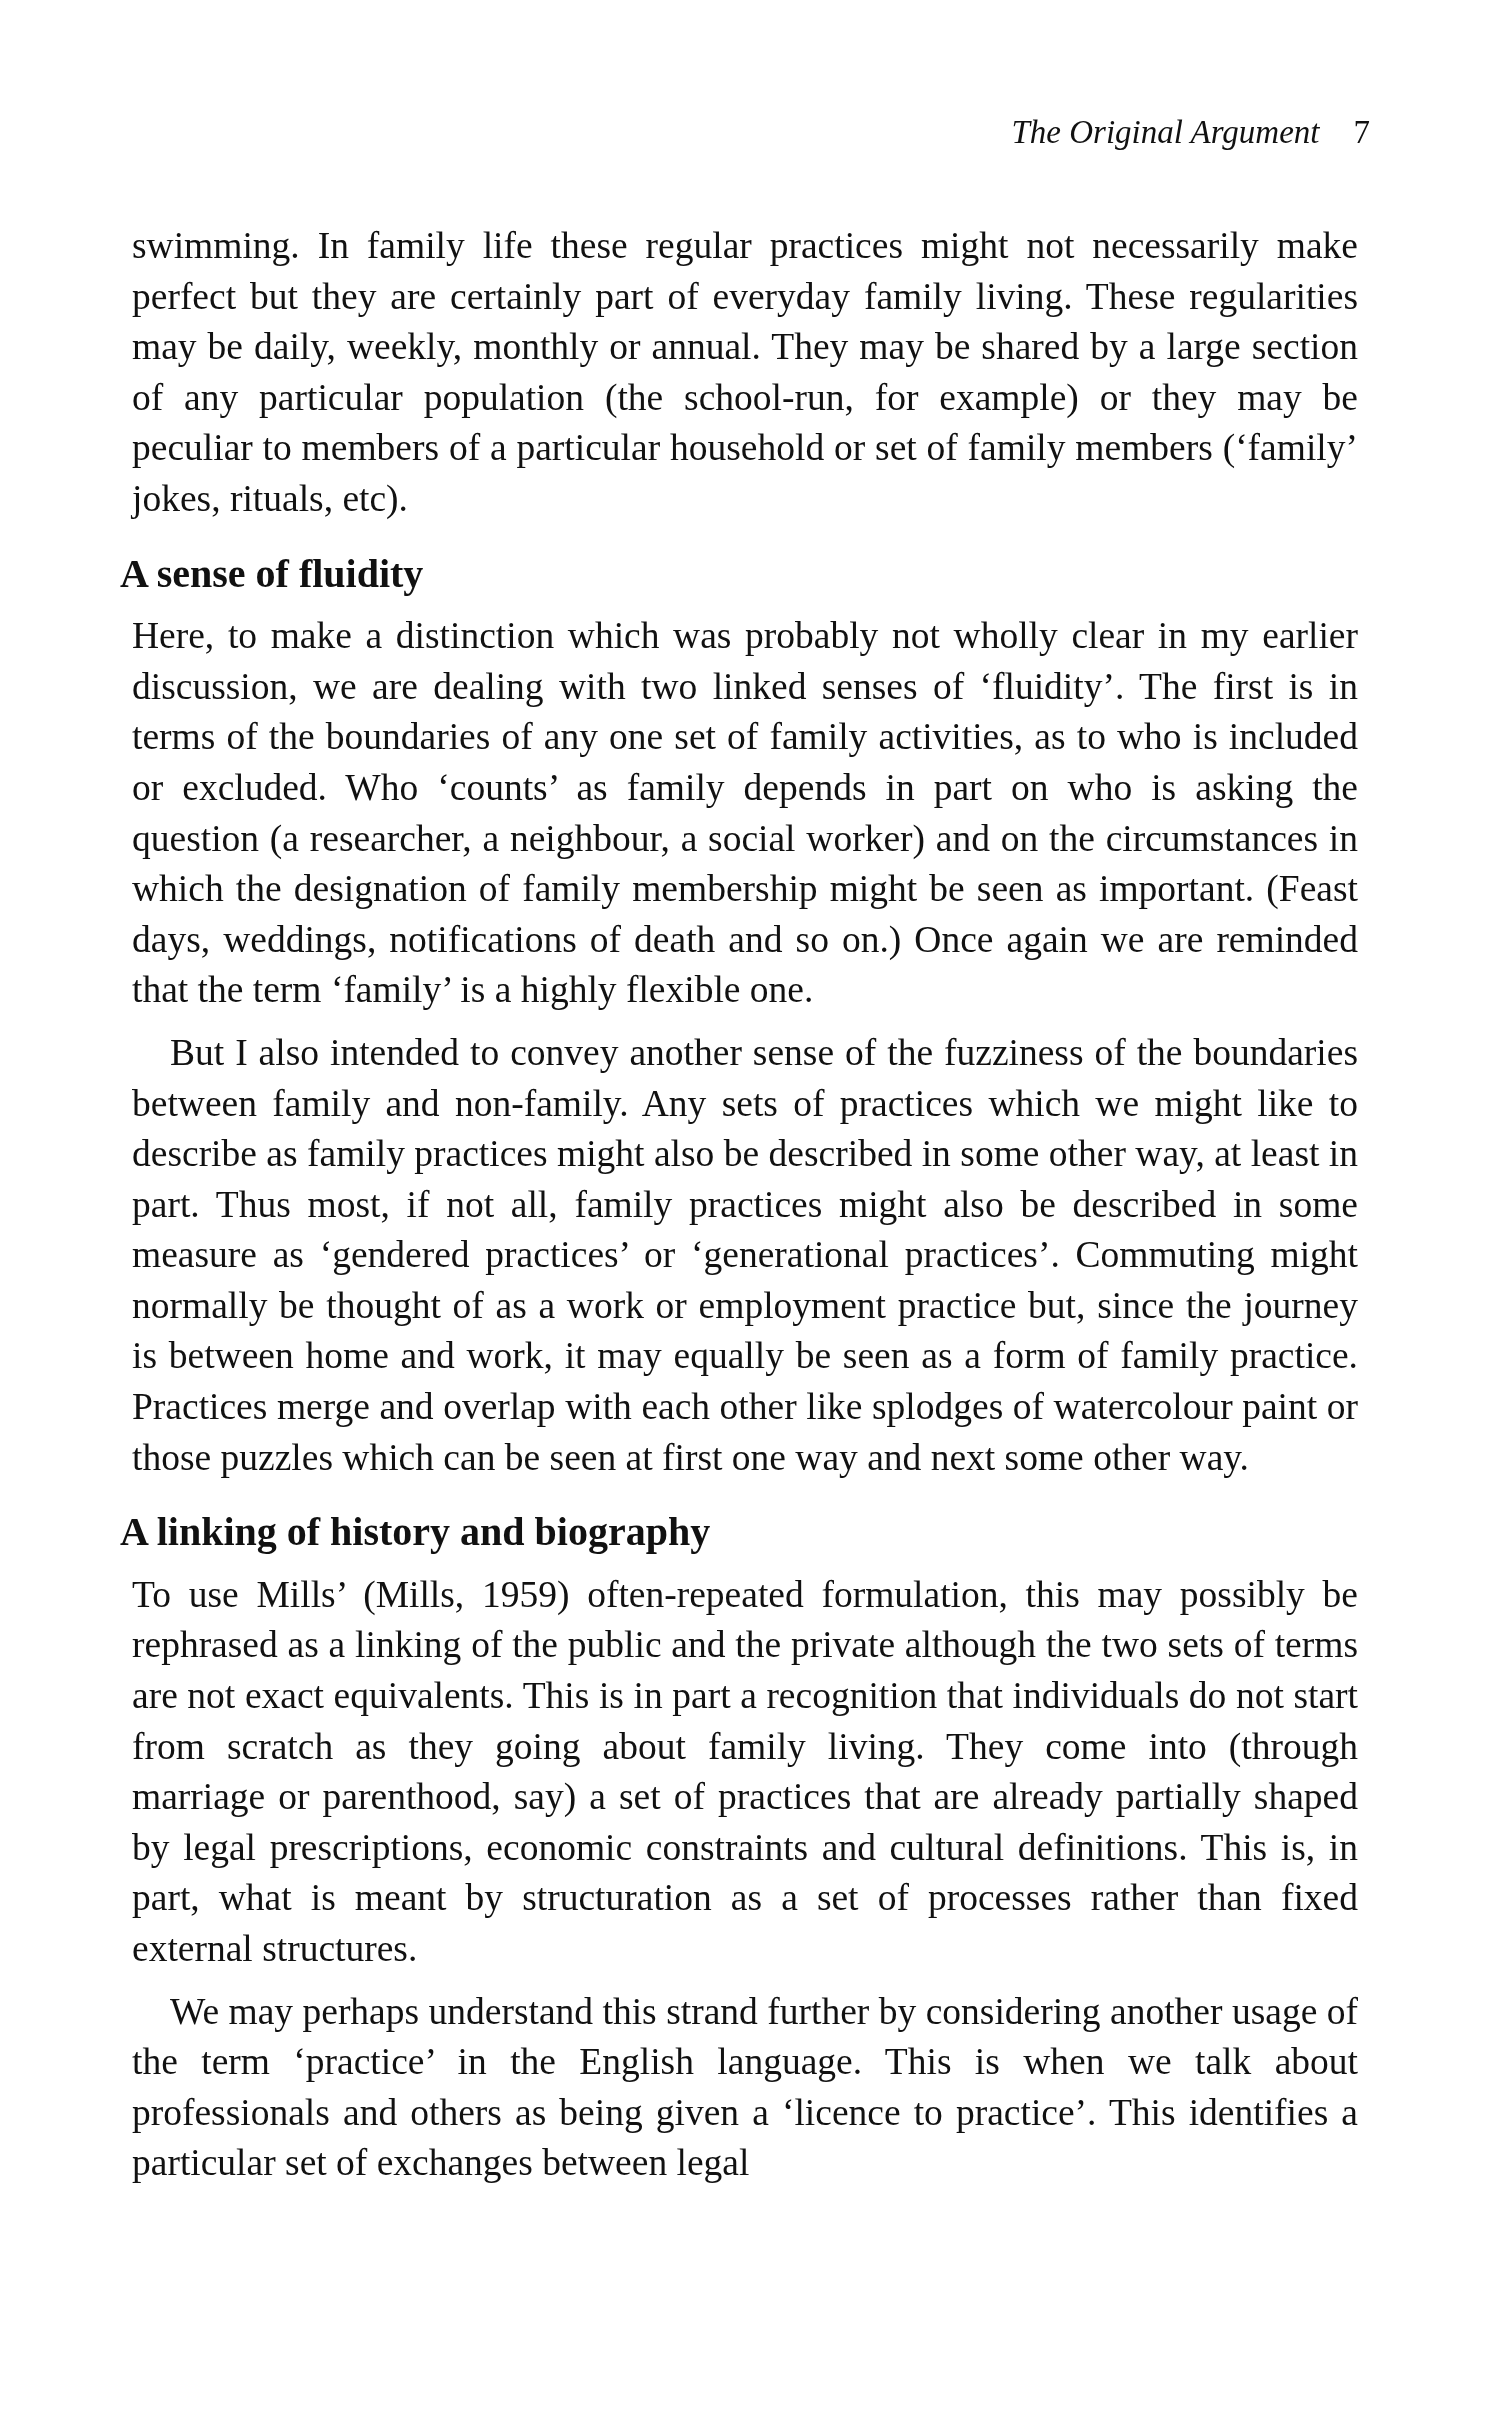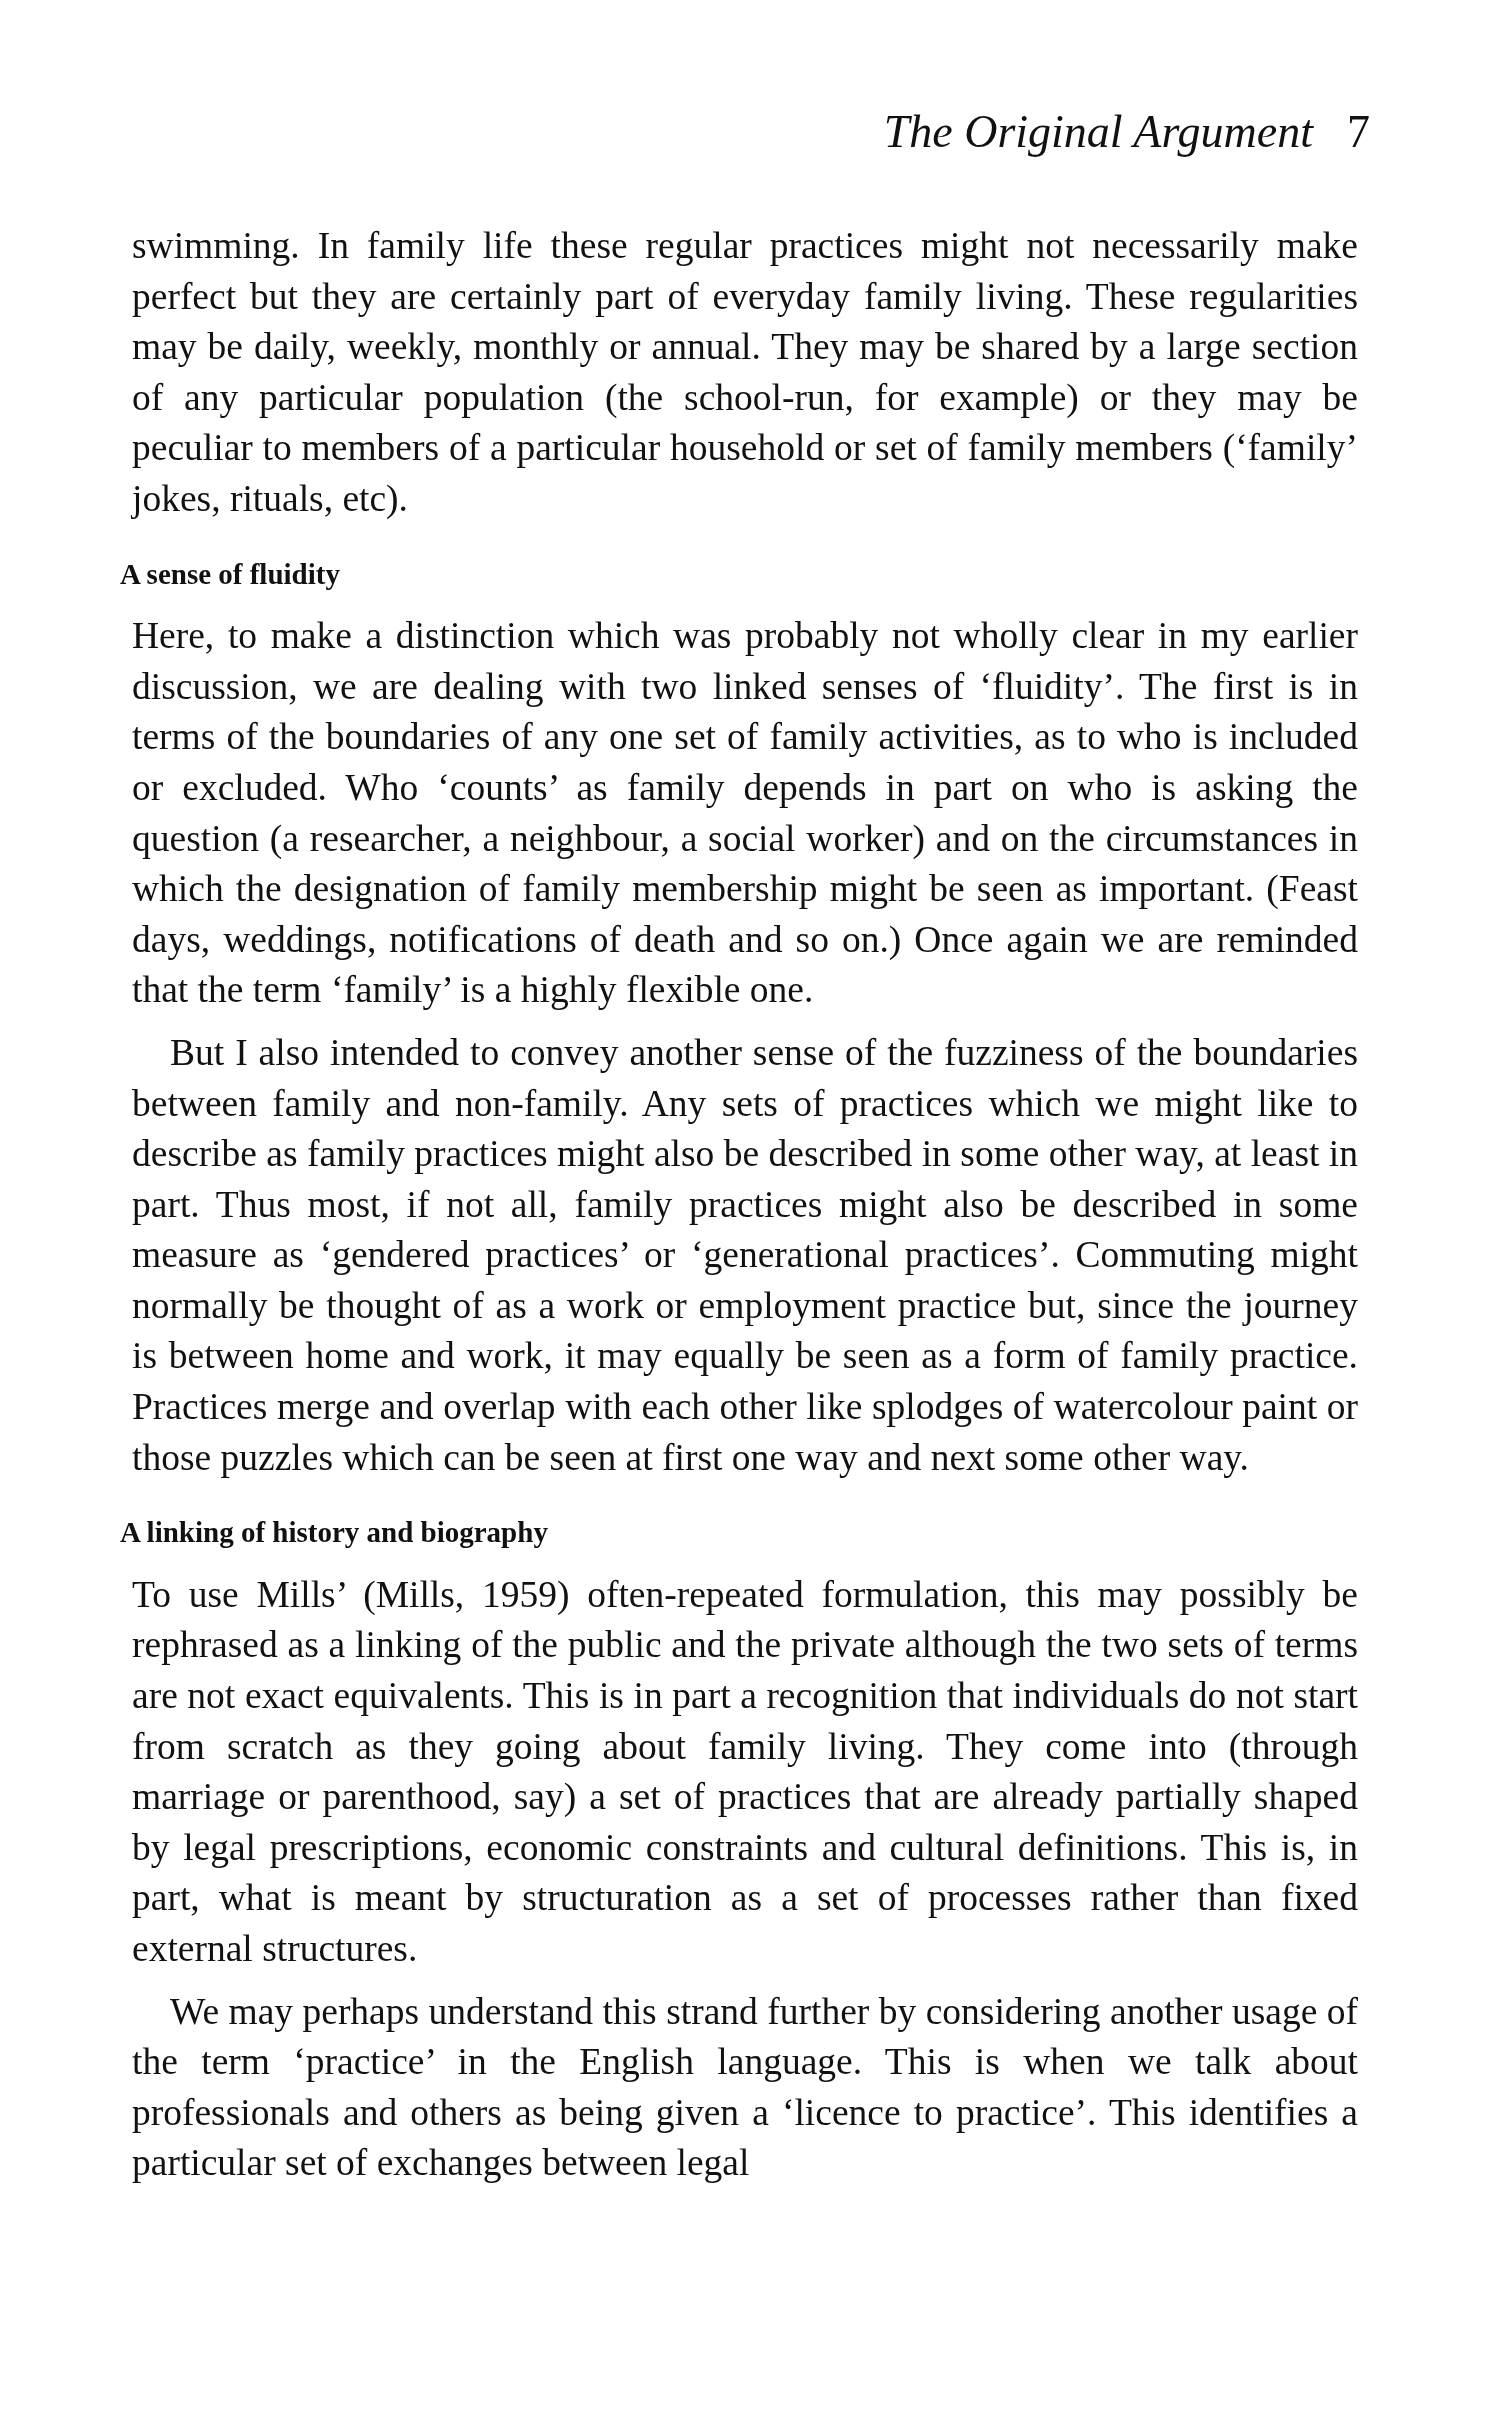--- a/index.html
+++ b/index.html
@@ -18,21 +18,21 @@
     .page {
       position: absolute;
       left: 120px;
       top: 0;
       width: 1250px;
     }
     .running-head {
       position: absolute;
       top: 112px;
       right: 0;
-      font-size: 46px;
+      font-size: 33px;
       line-height: 40px;
       white-space: nowrap;
       margin-left: 12px;
     }
     .running-title {
       font-style: italic;
     }
     .page-number {
       margin-left: 34px;
     }
@@ -46,21 +46,21 @@
       text-align: justify;
       hyphens: manual;
     }
     .body-text p {
       margin: 12px;
     }
     .body-text p.indent {
       text-indent: 38px;
     }
     .body-text h2 {
-      font-size: 29px;
+      font-size: 40px;
       font-weight: bold;
       line-height: 50.6px;
       margin: 24px 0 11px 0;
     }
   </style>
 </head>
 <body>
 
 <div class="page">
 

